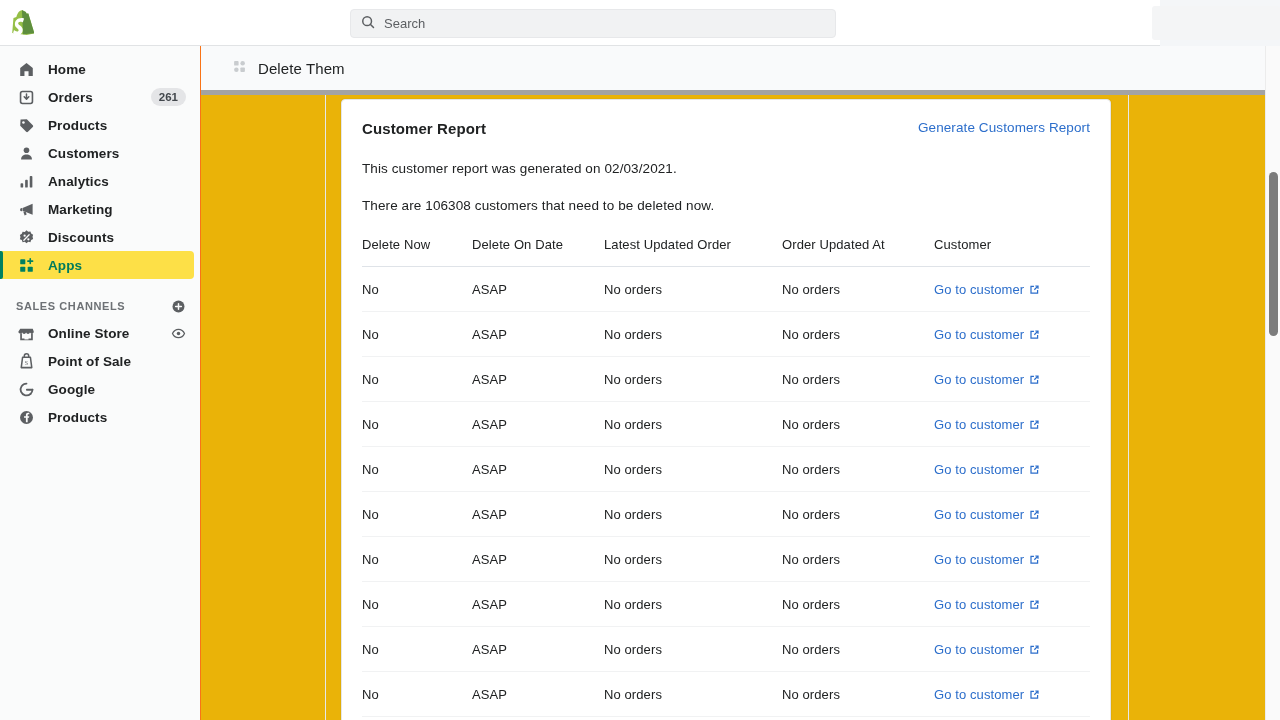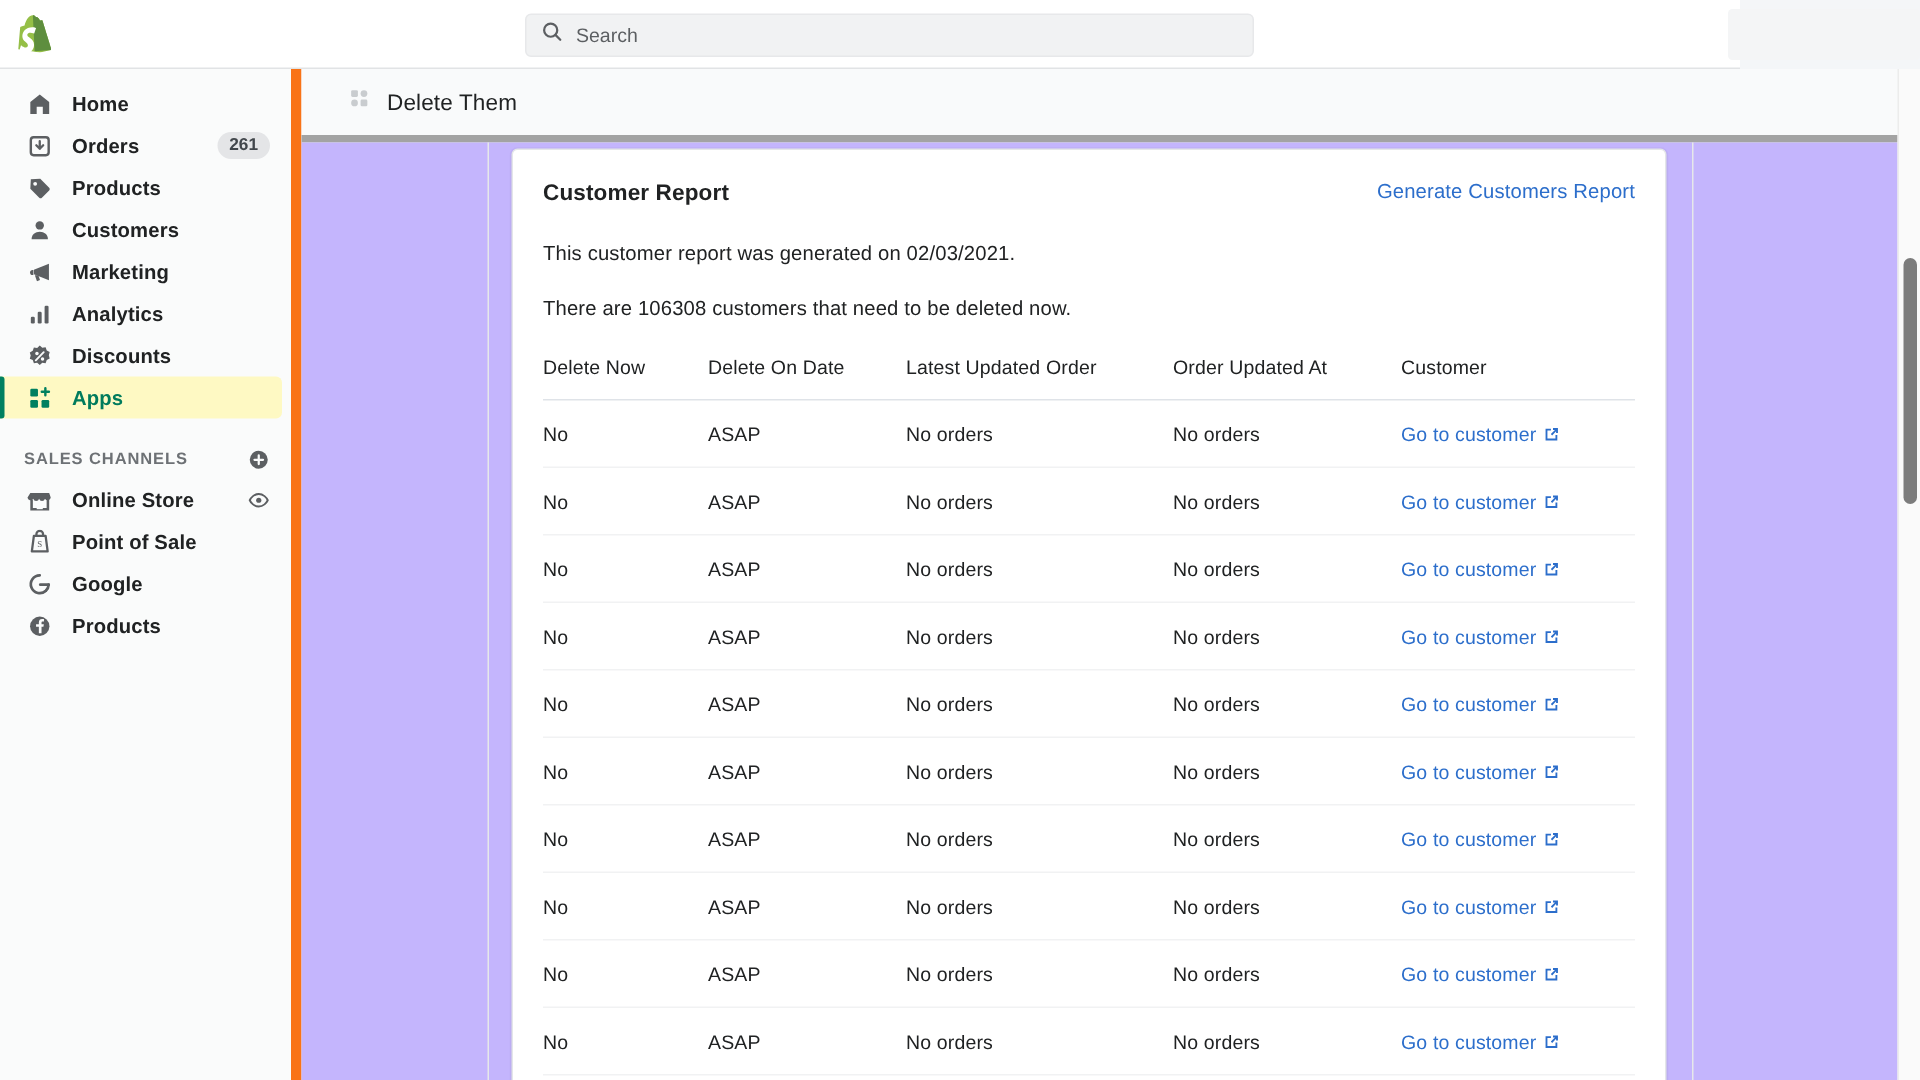--- a/index.html
+++ b/index.html
@@ -35,37 +35,37 @@
     width: 128px; height: 34px;
     background: #f4f5f6;
     border-radius: 3px;
   }
 
   
   #sidebar {
     position: absolute; top: 46px; left: 0;
     width: 201px; height: 674px;
     background: #fafbfb;
-    border-right: 7px solid #f97316;
+    border-right: 1px solid #f97316;
     padding-top: 9px;
   }
   .nav-item {
     position: relative;
     height: 28px;
     margin: 0 6px 0 0;
     border-radius: 0 4px 4px 0;
     display: flex; align-items: center;
     padding-left: 16px;
     gap: 12px;
     cursor: pointer;
   }
   .nav-icon { width: 20px; height: 20px; display: flex; align-items: center; justify-content: center; flex: none; }
   .nav-icon svg { display: block; }
   .nav-label { font-size: 13.5px; color: #202223; font-weight: 600; letter-spacing: .1px; }
-  .nav-item.active { background: #fef9c3; }
+  .nav-item.active { background: #fde047; }
   .nav-item.active::before {
     content: ""; position: absolute; left: 0; top: 0;
     width: 3px; height: 28px; background: #008060; border-radius: 0 2px 2px 0;
   }
   .nav-item.active .nav-label { color: #007b5c; }
   .badge {
     margin-left: auto; margin-right: 8px;
     background: #e4e5e7; color: #42474c;
     font-size: 11.5px; font-weight: 600;
     border-radius: 10px; padding: 2px 8px;
@@ -93,21 +93,21 @@
     display: flex; align-items: center;
     padding-left: 31px;
     gap: 11px;
   }
   #app-title { font-size: 15px; color: #202223; letter-spacing: .1px; }
 
   
   #content-area {
     position: absolute; top: 95px; left: 201px;
     width: 1079px; height: 625px;
-    background: #c4b5fd;
+    background: #eab308;
   }
   #iframe-divider-left {
     position: absolute; top: 0; left: 124px;
     width: 1px; height: 625px; background: #e6e8ea;
   }
   #iframe-divider-right {
     position: absolute; top: 0; left: 927px;
     width: 1px; height: 625px; background: #e6e8ea;
   }
   #card {
@@ -240,37 +240,37 @@
         <circle cx="10" cy="6.2" r="3.3" fill="#5c5f62"></circle>
         <path d="M3.6 17c0-3.6 2.8-5.8 6.4-5.8s6.4 2.2 6.4 5.8z" fill="#5c5f62"></path>
       </svg>
     </span>
     <span class="nav-label">Customers</span>
   </div>
 
   <div class="nav-item">
     <span class="nav-icon">
       <svg width="17" height="17" viewBox="0 0 20 20">
+        <rect x="3" y="12" width="3.1" height="5.2" rx="1" fill="#5c5f62"></rect>
+        <rect x="8.4" y="8" width="3.1" height="9.2" rx="1" fill="#5c5f62"></rect>
+        <rect x="13.8" y="3.4" width="3.1" height="13.8" rx="1" fill="#5c5f62"></rect>
+      </svg>
+    </span>
+    <span class="nav-label">Analytics</span>
+  </div>
+
+  <div class="nav-item">
+    <span class="nav-icon">
+      <svg width="17" height="17" viewBox="0 0 20 20">
         <path d="M17.2 3.3 5.4 8.1v3.4l11.8 4.8z" fill="#5c5f62"></path>
         <path d="M5 8.2h-.6a2 2 0 0 0 0 4H5z" fill="#5c5f62"></path>
         <path d="M6.2 12.4 7.8 17l2.4-1-1.3-3.6z" fill="#5c5f62"></path>
       </svg>
     </span>
     <span class="nav-label">Marketing</span>
-  </div>
-
-  <div class="nav-item">
-    <span class="nav-icon">
-      <svg width="17" height="17" viewBox="0 0 20 20">
-        <rect x="3" y="12" width="3.1" height="5.2" rx="1" fill="#5c5f62"></rect>
-        <rect x="8.4" y="8" width="3.1" height="9.2" rx="1" fill="#5c5f62"></rect>
-        <rect x="13.8" y="3.4" width="3.1" height="13.8" rx="1" fill="#5c5f62"></rect>
-      </svg>
-    </span>
-    <span class="nav-label">Analytics</span>
   </div>
 
   <div class="nav-item">
     <span class="nav-icon">
       <svg width="17" height="17" viewBox="0 0 20 20">
         <path d="M10 1.6 12 3.3l2.6-.4.9 2.5 2.3 1.3-.7 2.5.7 2.5-2.3 1.3-.9 2.5-2.6-.4-2 1.7-2-1.7-2.6.4-.9-2.5L2.2 12l.7-2.5-.7-2.5 2.3-1.3.9-2.5 2.6.4z" fill="#5c5f62"></path>
         <circle cx="7.8" cy="7.8" r="1.35" fill="#fafbfb"></circle>
         <circle cx="12.2" cy="12.2" r="1.35" fill="#fafbfb"></circle>
         <line x1="13.1" y1="6.8" x2="6.9" y2="13.2" stroke="#fafbfb" stroke-width="1.5" stroke-linecap="round"></line>
       </svg>

